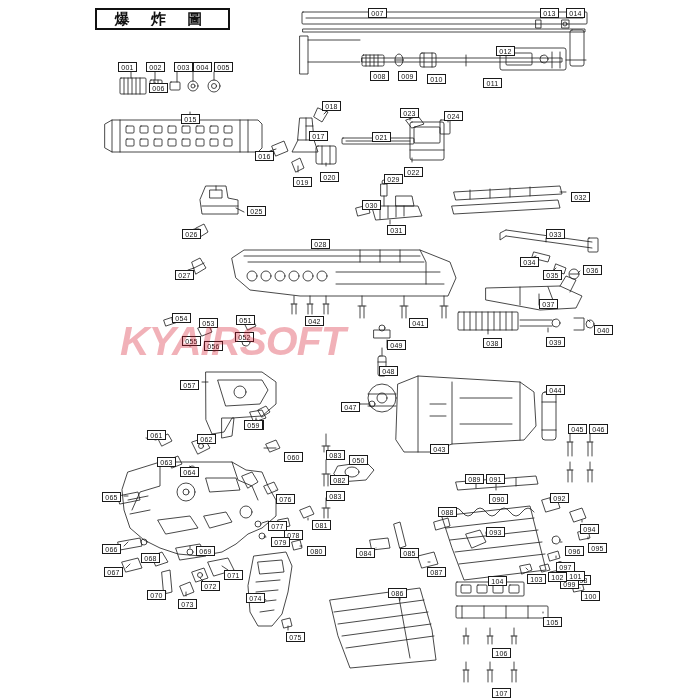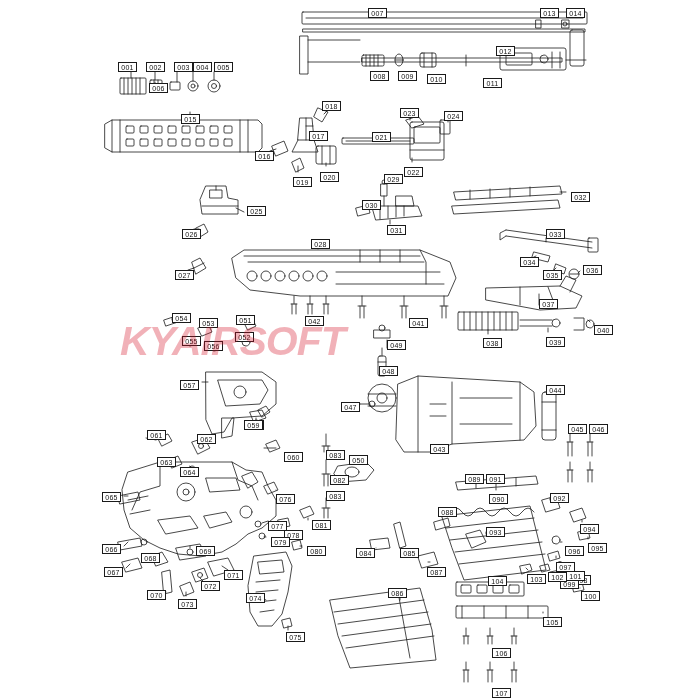--- a/index.html
+++ b/index.html
@@ -655,20 +655,21 @@
     <line x1="556" y1="575" x2="558" y2="576"></line>
     <line x1="580" y1="588" x2="580" y2="588"></line>
     <line x1="526" y1="568" x2="528" y2="570"></line>
     <line x1="490" y1="582" x2="490" y2="582"></line>
     <line x1="543" y1="612" x2="543" y2="613"></line>
 
   </g>
 </svg>
 
 <div id="title-badge">
+  <div id="title-cn">爆 炸 圖</div>
 </div>
 
 <div id="watermark">
   <span id="wm-text">KYAIRSOFT</span>
 </div>
 
 <div id="labels">
     <div class="label" style="left: 118px; top: 62px;">001</div>
     <div class="label" style="left: 146px; top: 62px;">002</div>
     <div class="label" style="left: 174px; top: 62px;">003</div>

